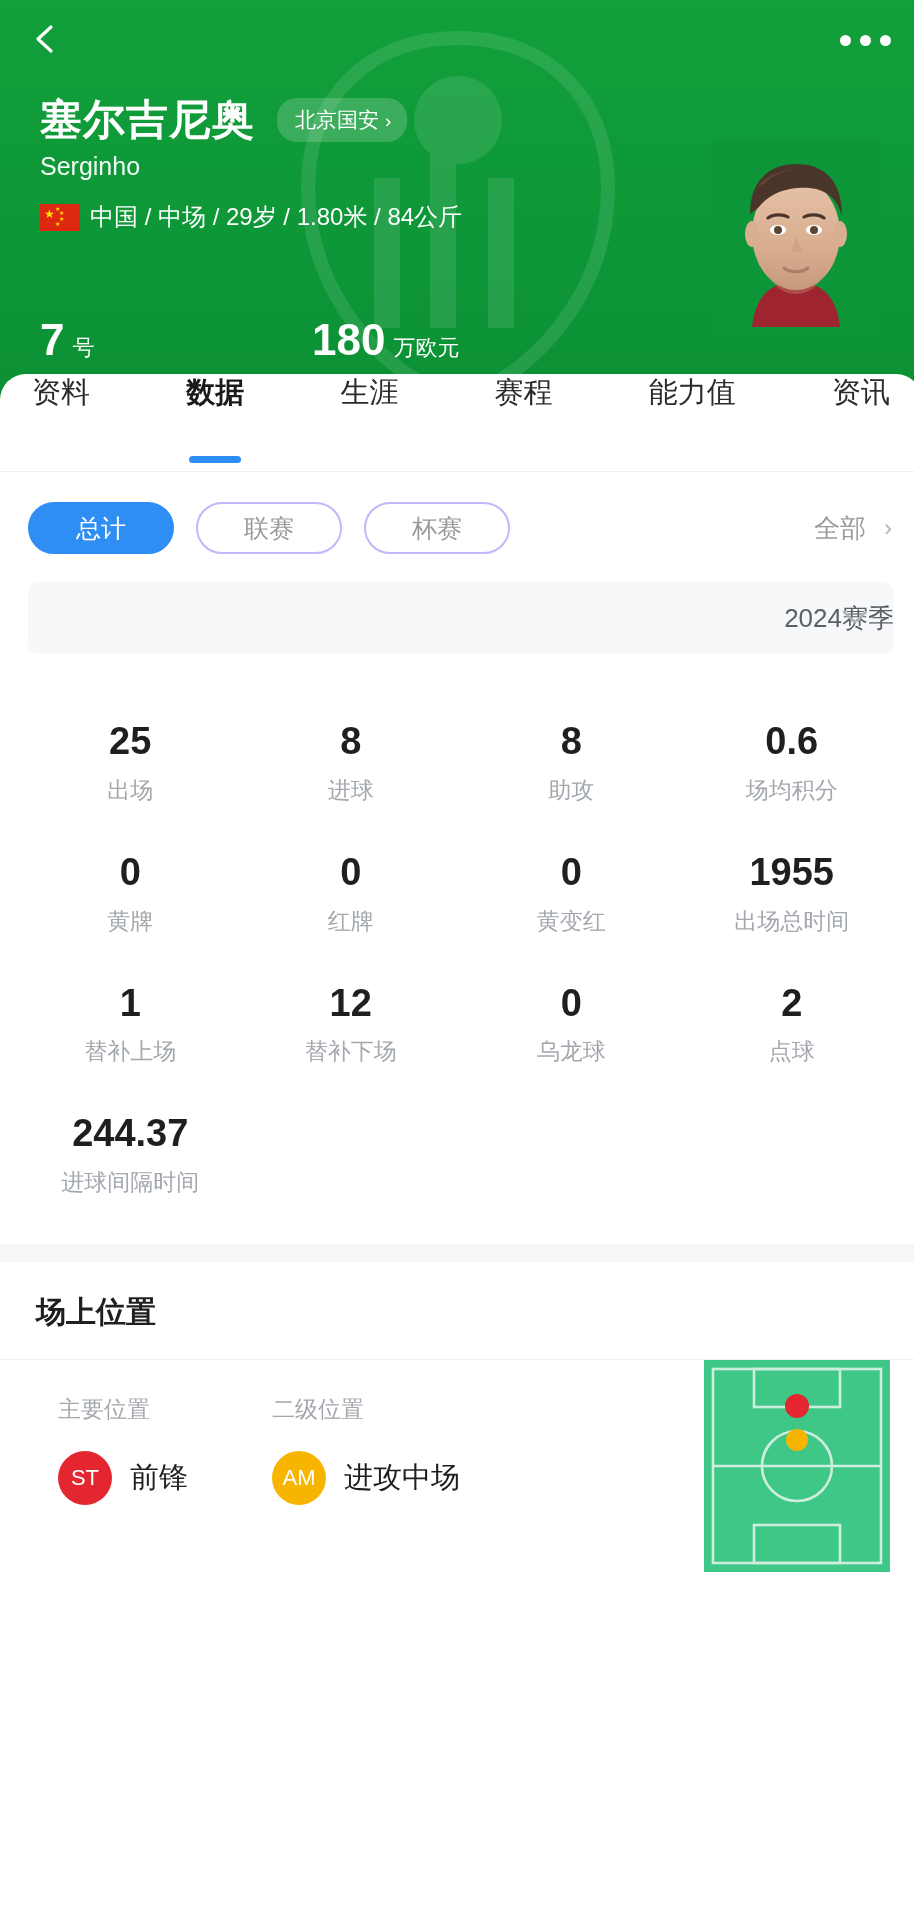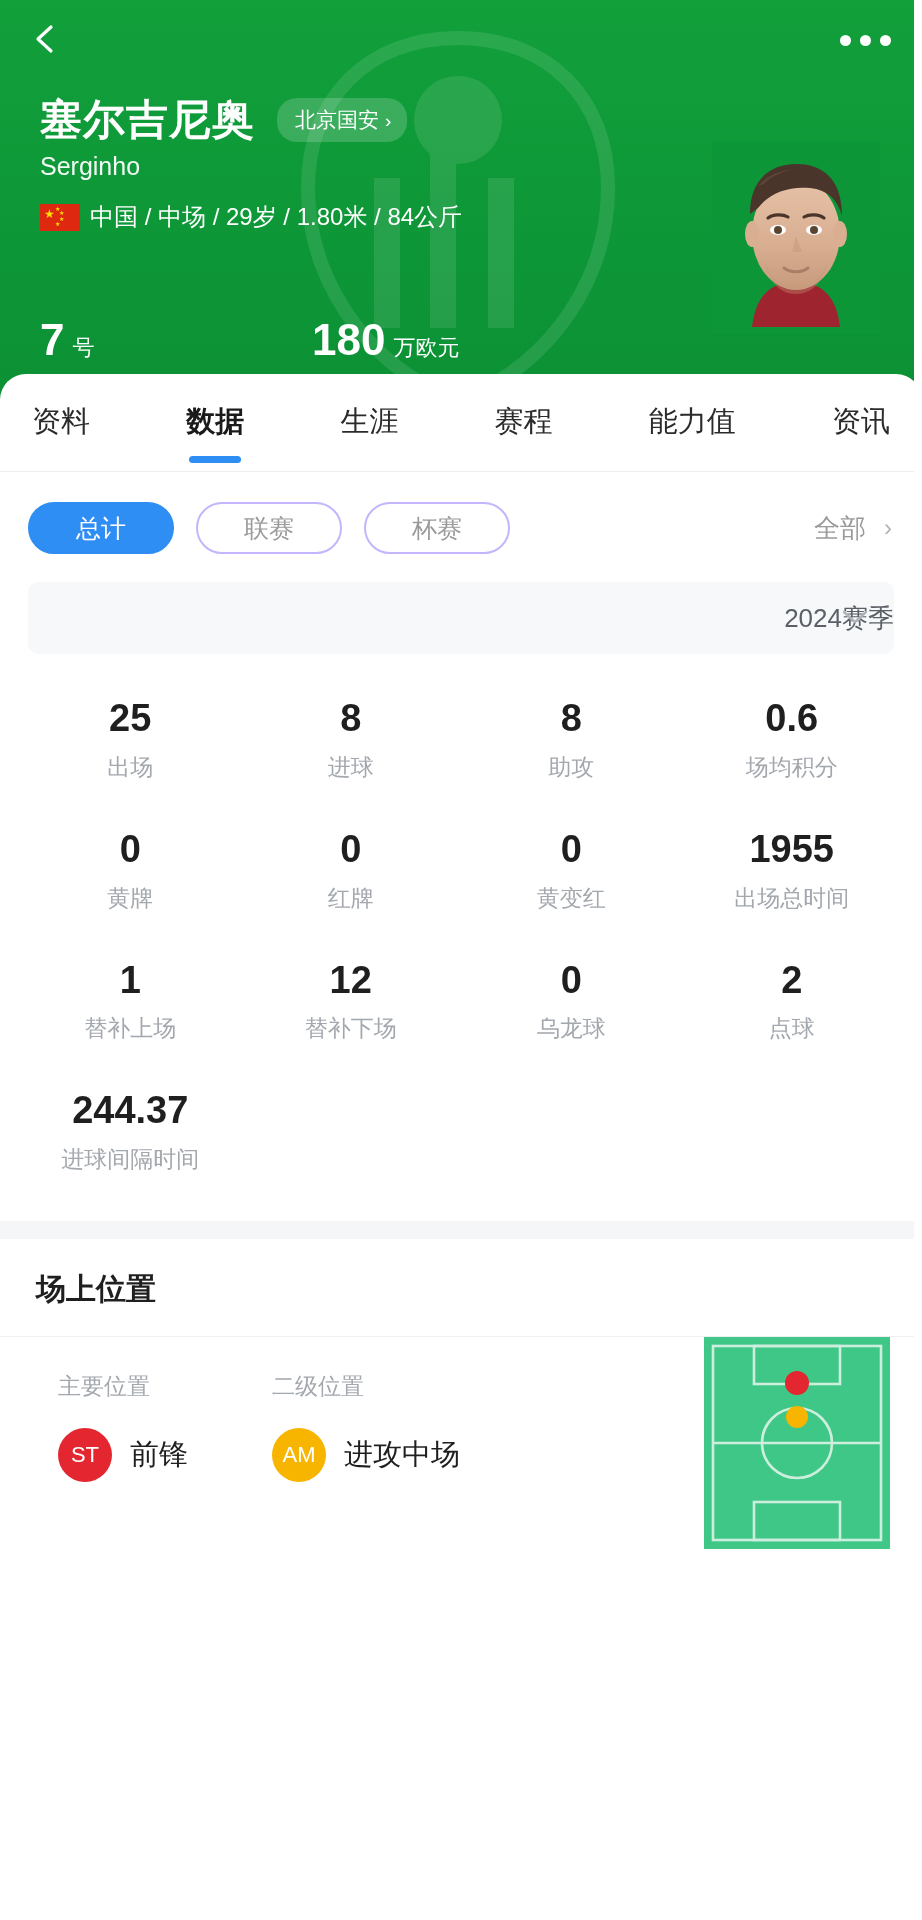--- a/index.html
+++ b/index.html
@@ -198,21 +198,20 @@
     align-items: flex-end;
     height: 98px;
     padding: 0 28px;
     border-bottom: 1px solid #eeeeee;
     justify-content: space-between;
   }
   .tab {
     position: relative;
     height: 98px;
     display: flex;
-    align-items: center;
     justify-content: center;
     font-size: 29px;
     color: #2b2b2b;
     font-weight: 400;
     cursor: pointer;
     padding: 0 4px;
   }
   .tab.active {
     font-weight: 700;
     color: #1a1a1a;
@@ -289,21 +288,21 @@
     right: 26px;
     top: 50%;
     transform: translateY(-50%);
     color: #b0b4ba;
     font-size: 22px;
     line-height: 1;
   }
 
   
   .stats-grid {
-    margin-top: 44px;
+    margin-top: 67px;
     padding: 0 20px;
     display: grid;
     grid-template-columns: repeat(4, 1fr);
     row-gap: 46px;
   }
   .stat {
     text-align: center;
   }
   .stat .v {
     font-size: 38px;

